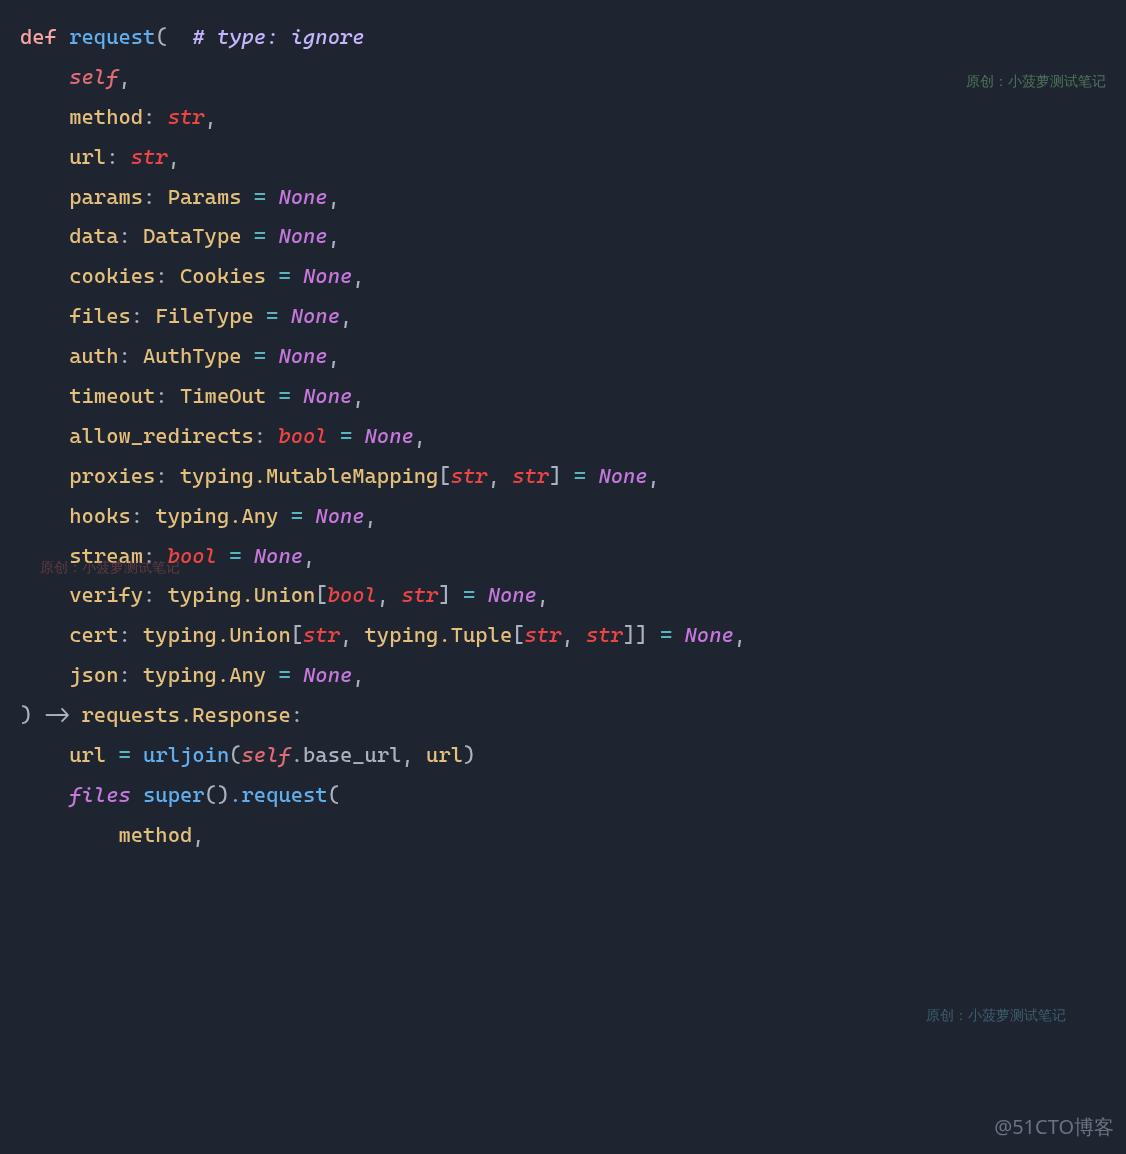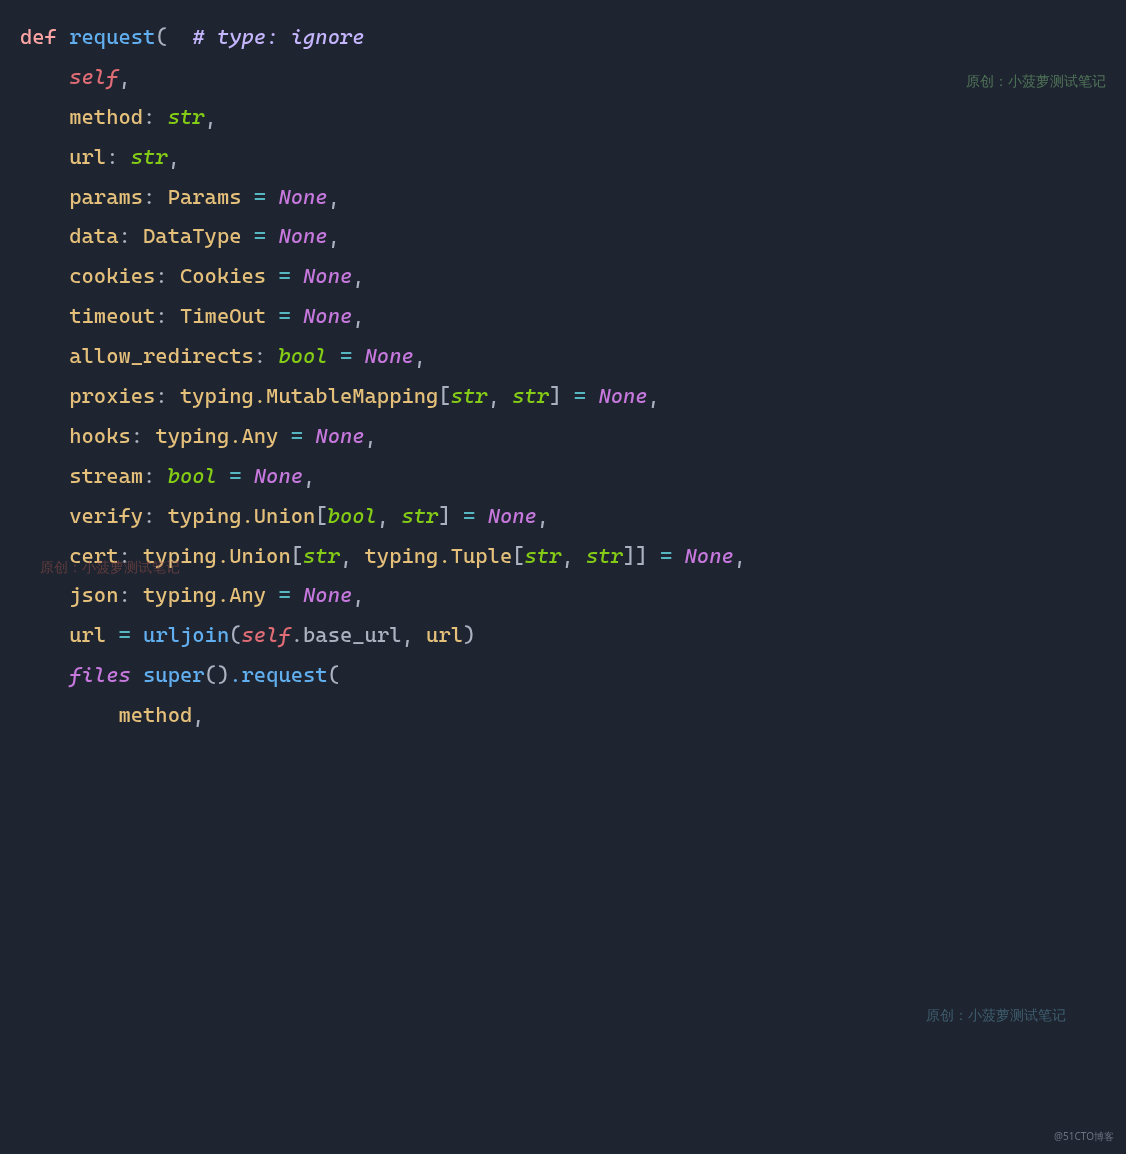--- a/index.html
+++ b/index.html
@@ -3,31 +3,31 @@
 <meta charset="utf-8">
 <style>
   html,body{margin:0;padding:0;background:#1e2430;color:#c8d0e0;font-family:ui-monospace,SFMono-Regular,Menlo,Monaco,"Cascadia Code",Consolas,"Liberation Mono",monospace;font-size:21px;line-height:1.9;-webkit-font-smoothing:antialiased}
   .code{position:relative;padding:18px 12px 40px 20px;width:1126px;height:1154px;box-sizing:border-box;overflow:hidden}
   .line{white-space:pre}
   .kw{color:#fca5a5;}
   .fn{color:#61afef}
   .comment{color:#c4b5fd;font-style:italic}
   .self{color:#e06c75;font-style:italic}
   .pname{color:#e5c07b}
-  .type{color:#84cc16;font-style:italic}
+  .type{color:#ef4444;font-style:italic}
   .none{color:#c678dd;font-style:italic}
   .punct{color:#abb2bf}
   .op{color:#56b6c2}
   .cls{color:#e5c07b}
   .ret{color:#c678dd;font-style:italic}
   .wm{position:absolute;font-family:"PingFang SC","Microsoft YaHei",system-ui,sans-serif;font-size:14px;pointer-events:none;whitespace:nowrap}
   .wm1{color:rgba(120,180,120,0.55)}
   .wm2{color:rgba(150,80,75,0.55)}
   .wm3{color:rgba(90,140,160,0.55)}
-  .foot{position:absolute;right:12px;bottom:8px;color:#6b7280;font-size:10px;font-family:"PingFang SC","Microsoft YaHei",system-ui,sans-serif}
+  .foot{position:absolute;right:12px;bottom:8px;color:#6b7280;font-size:20px;font-family:"PingFang SC","Microsoft YaHei",system-ui,sans-serif}
 </style>
 </head>
 <body>
 
 <div class="code">
 
   <div class="wm wm1" style="top:68px;right:20px">原创：小菠萝测试笔记</div>
   <div class="wm wm2" style="top:554px;left:40px">原创：小菠萝测试笔记</div>
   <div class="wm wm3" style="top:1002px;right:60px">原创：小菠萝测试笔记</div>
   <div class="foot">@51CTO博客</div>
@@ -40,37 +40,40 @@
 
   <div class="line">    <span class="pname">url</span><span class="punct">:</span> <span class="type">str</span><span class="punct">,</span></div>
 
   <div class="line">    <span class="pname">params</span><span class="punct">:</span> <span class="cls">Params</span><span class="op"> = </span><span class="none">None</span><span class="punct">,</span></div>
 
   <div class="line">    <span class="pname">data</span><span class="punct">:</span> <span class="cls">DataType</span><span class="op"> = </span><span class="none">None</span><span class="punct">,</span></div>
 
 
   <div class="line">    <span class="pname">cookies</span><span class="punct">:</span> <span class="cls">Cookies</span><span class="op"> = </span><span class="none">None</span><span class="punct">,</span></div>
 
+  <div class="line">    <span class="pname">files</span><span class="punct">:</span> <span class="cls">FileType</span><span class="op"> = </span><span class="none">None</span><span class="punct">,</span></div>
 
+  <div class="line">    <span class="pname">auth</span><span class="punct">:</span> <span class="cls">AuthType</span><span class="op"> = </span><span class="none">None</span><span class="punct">,</span></div>
 
   <div class="line">    <span class="pname">timeout</span><span class="punct">:</span> <span class="cls">TimeOut</span><span class="op"> = </span><span class="none">None</span><span class="punct">,</span></div>
 
   <div class="line">    <span class="pname">allow_redirects</span><span class="punct">:</span> <span class="type">bool</span><span class="op"> = </span><span class="none">None</span><span class="punct">,</span></div>
 
   <div class="line">    <span class="pname">proxies</span><span class="punct">:</span> <span class="cls">typing.MutableMapping</span><span class="punct">[</span><span class="type">str</span><span class="punct">, </span><span class="type">str</span><span class="punct">]</span><span class="op"> = </span><span class="none">None</span><span class="punct">,</span></div>
 
   <div class="line">    <span class="pname">hooks</span><span class="punct">:</span> <span class="cls">typing.Any</span><span class="op"> = </span><span class="none">None</span><span class="punct">,</span></div>
 
   <div class="line">    <span class="pname">stream</span><span class="punct">:</span> <span class="type">bool</span><span class="op"> = </span><span class="none">None</span><span class="punct">,</span></div>
 
   <div class="line">    <span class="pname">verify</span><span class="punct">:</span> <span class="cls">typing.Union</span><span class="punct">[</span><span class="type">bool</span><span class="punct">, </span><span class="type">str</span><span class="punct">]</span><span class="op"> = </span><span class="none">None</span><span class="punct">,</span></div>
 
   <div class="line">    <span class="pname">cert</span><span class="punct">:</span> <span class="cls">typing.Union</span><span class="punct">[</span><span class="type">str</span><span class="punct">, </span><span class="cls">typing.Tuple</span><span class="punct">[</span><span class="type">str</span><span class="punct">, </span><span class="type">str</span><span class="punct">]</span><span class="punct">]</span><span class="op"> = </span><span class="none">None</span><span class="punct">,</span></div>
 
   <div class="line">    <span class="pname">json</span><span class="punct">:</span> <span class="cls">typing.Any</span><span class="op"> = </span><span class="none">None</span><span class="punct">,</span></div>
 
+  <div class="line"><span class="punct">)</span> <span class="punct">-&gt;</span> <span class="cls">requests.Response</span><span class="punct">:</span></div>
 
   <div class="line">    <span class="pname">url</span> <span class="op">=</span> <span class="fn">urljoin</span><span class="punct">(</span><span class="self">self</span><span class="punct">.base_url</span><span class="punct">, </span><span class="pname">url</span><span class="punct">)</span></div>
 
   <div class="line">    <span class="ret">files</span> <span class="fn">super</span><span class="punct">(</span><span class="punct">)</span><span class="fn">.request</span><span class="punct">(</span></div>
 
   <div class="line">        <span class="pname">method</span><span class="punct">,</span></div>
 </div>
 
 </body></html>

